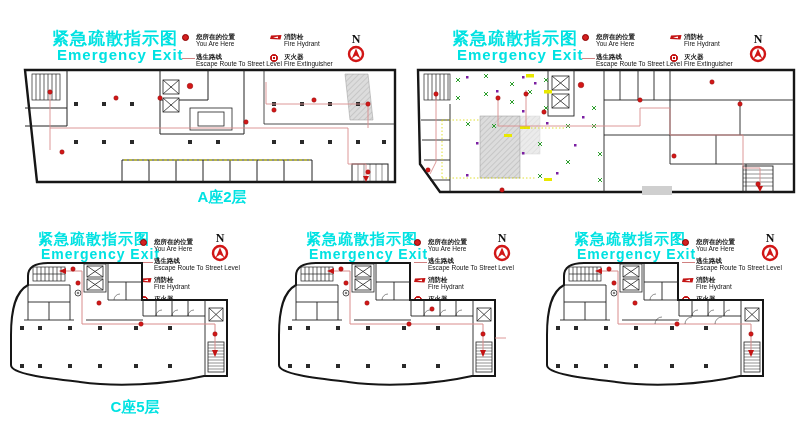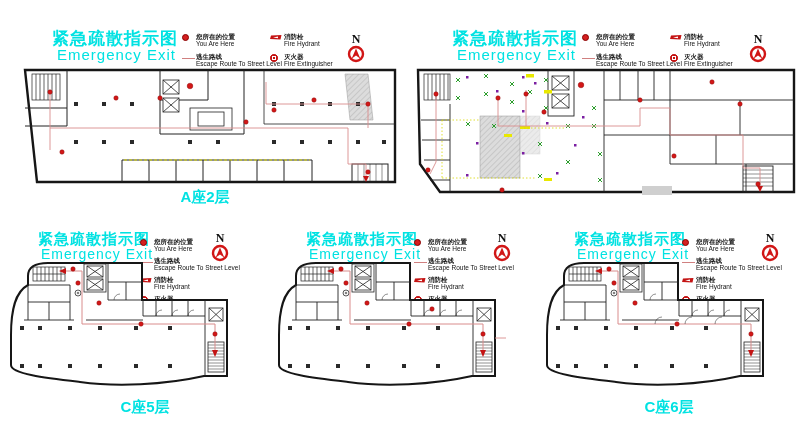--- a/index.html
+++ b/index.html
@@ -1,20 +1,20 @@
 <!DOCTYPE html>
 <html><head>
 <meta charset="utf-8">
 <style>
   html,body{margin:0;padding:0;background:#fff;}
   #screen{position:relative;width:800px;height:427px;background:#fff;overflow:hidden;
           font-family:"Liberation Sans",sans-serif;}
   .panel{position:absolute;padding-left:40px;}
   .title-cn{position:absolute;font-weight:bold;color:#00E2E2;white-space:nowrap;letter-spacing:1px;}
-  .title-en{position:absolute;font-weight:normal;color:#00E2E2;white-space:nowrap;letter-spacing:1px;}
+  .title-en{position:absolute;font-weight:bold;color:#00E2E2;white-space:nowrap;letter-spacing:1px;}
   .top .title-cn{font-size:17px;}
   .top .title-en{font-size:15px;}
   .bot .title-cn{font-size:15px;}
   .bot .title-en{font-size:14px;}
   .floor-label{position:absolute;font-weight:bold;color:#00E2E2;font-size:15px;text-align:center;}
   
   .legend{position:absolute;}
   .legend-h{display:grid;grid-template-columns:84px auto;grid-auto-rows:auto;column-gap:4px;row-gap:5px;}
   .legend-v .lg-item{margin-bottom:4px;}
   .lg-item{display:flex;align-items:flex-start;}
@@ -204,21 +204,21 @@
           <circle cx="148" cy="34" r="2.2"></circle>
         <circle cx="234" cy="58" r="2.2"></circle>
           <circle cx="302" cy="36" r="2.2"></circle>
           <circle cx="356" cy="40" r="2.2"></circle>
         <circle cx="356" cy="108" r="2.2"></circle>
           <circle cx="50" cy="88" r="2.2"></circle>
           <circle cx="262" cy="46" r="2.2"></circle>
         <circle cx="178" cy="22" r="2.8"></circle>
       </g>
     </svg>
-    <div class="floor-label" style="left:12px;top:188px;width:386px">A座2层</div>
+    <div class="floor-label" style="left:29px;top:188px;width:386px">A座2层</div>
   </div>
 
   <div class="panel top" style="left:400px;top:0;width:400px;height:226px">
     <div class="title-cn" style="left:52px;top:27px">紧急疏散指示图</div>
     <div class="title-en" style="left:57px;top:46px">Emergency Exit</div>
     <div class="legend legend-h" style="left:182px;top:33px">
       <div class="lg-item">
         <span class="lg-ic">
             <span class="ic-dot"></span>
           </span>
@@ -384,21 +384,21 @@
     <div class="compass" style="left:208px;top:6px">
       <div class="compass-n">N</div>
       <svg width="18" height="18" viewBox="0 0 18 18">
         <circle cx="9" cy="9" r="7" fill="#fff" stroke="#d11616" stroke-width="2.4"></circle>
         <polygon points="9,3.4 13.4,13.8 9,10.6 4.6,13.8" fill="#d11616"></polygon>
       </svg>
     </div>
     <svg class="plan" style="left:2px;top:36px" width="258" height="130" viewBox="0 0 258 130">
       <use href="#cplan"></use>
     </svg>
-    <div class="floor-label" style="left:14px;top:172px;width:258px">C座5层</div>
+    <div class="floor-label" style="left:4px;top:172px;width:258px">C座5层</div>
   </div>
 
   <div class="panel bot" style="left:270px;top:226px;width:264px;height:201px">
     <div class="title-cn" style="left:36px;top:4px">紧急疏散指示图</div>
     <div class="title-en" style="left:39px;top:20px">Emergency Exit</div>
     <div class="legend legend-v" style="left:144px;top:12px">
       <div class="lg-item">
         <span class="lg-ic">
             <span class="ic-dot"></span>
           </span>
@@ -502,16 +502,15 @@
         <circle cx="9" cy="9" r="7" fill="#fff" stroke="#d11616" stroke-width="2.4"></circle>
         <polygon points="9,3.4 13.4,13.8 9,10.6 4.6,13.8" fill="#d11616"></polygon>
       </svg>
     </div>
     <svg class="plan" style="left:2px;top:36px" width="258" height="130" viewBox="0 0 258 130">
       <use href="#cplan"></use>
       <g stroke="#222" stroke-width="0.5" fill="none">
         <path d="M115,62 a7,7 0 0 1 7,-7 M145,62 a7,7 0 0 1 7,-7 M175,62 a7,7 0 0 1 7,-7"></path>
       </g>
     </svg>
-    <div class="floor-label" style="left:2px;top:172px;width:258px">C座6层</div>
   </div>
 
 </div>
 
 </body></html>

